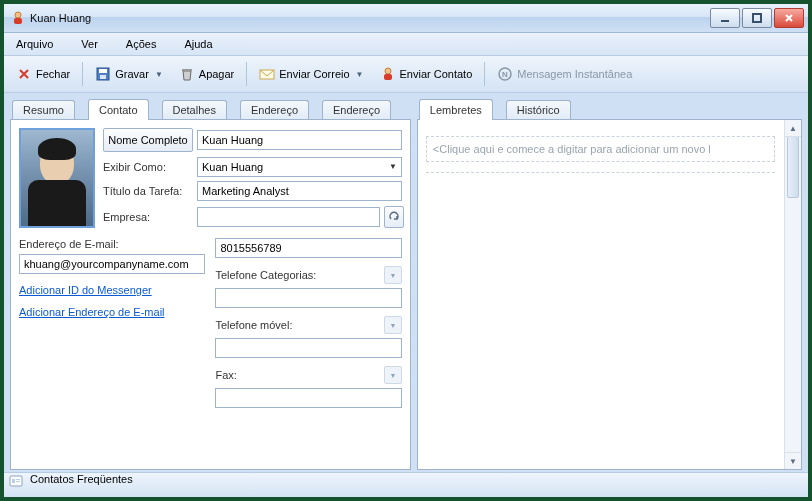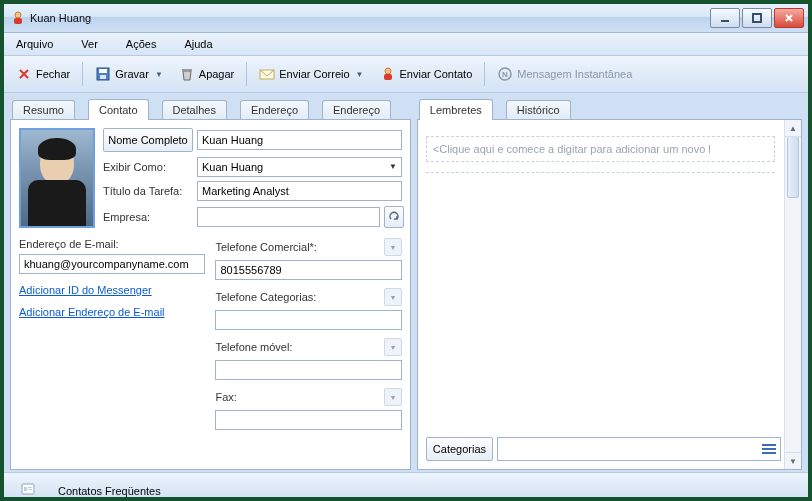--- a/index.html
+++ b/index.html
@@ -56,21 +56,21 @@
   .dashline{border-top:1px dashed #c9d3df;margin:6px 0}
   .scrollbar{position:absolute;right:0;top:0;bottom:0;width:16px;background:#f1f4f8;border-left:1px solid #d8e0ea}
   .scroll-thumb{margin:16px 2px 0 2px;height:60px;background:linear-gradient(to right,#e7eef7,#cdddef);border:1px solid #b9c9dc;border-radius:2px}
   .scroll-arrow{position:absolute;left:0;right:0;height:16px;display:flex;align-items:center;justify-content:center;font-size:8px;color:#5a6c82}
   .scroll-arrow.up{top:0;border-bottom:1px solid #d8e0ea}
   .scroll-arrow.down{bottom:0;border-top:1px solid #d8e0ea}
   .cat-row{display:flex;gap:4px;align-items:center;margin-top:4px}
   .cat-field{flex:1;height:22px;border:1px solid #9fb3cc;background:#fff;display:flex;align-items:center;justify-content:flex-end;padding:0 4px}
   .list-glyph{display:inline-block;width:14px;height:10px;background:repeating-linear-gradient(to bottom,#3b6db3 0 2px,transparent 2px 4px)}
   
-  .statusbar{height:24px;border-top:1px solid #b7cbe3;background:linear-gradient(to bottom,#eef5fc,#d4e3f4);display:flex;align-items:flex-end;padding:0 16px;gap:22px}
+  .statusbar{height:24px;border-top:1px solid #b7cbe3;background:linear-gradient(to bottom,#eef5fc,#d4e3f4);display:flex;align-items:flex-start;padding:0 4px;gap:6px}
 </style>
 </head>
 <body>
 
 <div class="window">
 
   <div class="titlebar">
     <span class="title-icon">
       <svg viewBox="0 0 16 16">
           <circle cx="8" cy="5" r="3" fill="#f2c08a" stroke="#c97f2e"></circle>
@@ -207,24 +207,20 @@
         </div>
 
         <div class="lower">
           <div class="col">
             <span class="label">Endereço de E-mail:</span>
             <input class="text" value="khuang@yourcompanyname.com" style="">
             <span class="link">Adicionar ID do Messenger</span>
             <span class="link">Adicionar Endereço de E-mail</span>
           </div>
           <div class="col">
-            <div class="phone-label" style="margin-top:0">
-              <span class="label">Telefone Comercial*:</span>
-              <span class="tiny-dd">▼</span>
-            </div>
             <input class="text" value="8015556789" style="">
             <div class="phone-label">
               <span class="label">Telefone Categorias:</span>
               <span class="tiny-dd">▼</span>
             </div>
             <input class="text" value="" style="">
             <div class="phone-label">
               <span class="label">Telefone móvel:</span>
               <span class="tiny-dd">▼</span>
             </div>
@@ -243,26 +239,20 @@
     <div class="panel" style="flex:0.98">
       <div class="tabstrip">
         <div class="tab active">Lembretes</div>
         <div class="tab">Histórico</div>
       </div>
       <div class="tab-body" style="padding-right:20px">
         <div class="right-inner">
           <div class="reminder-area">
             <div class="reminder-input">&lt;Clique aqui e comece a digitar para adicionar um novo l</div>
             <div class="dashline"></div>
-          </div>
-          <div class="cat-row">
-            <div class="btn-small">Categorias</div>
-            <div class="cat-field">
-              <span class="list-glyph"></span>
-            </div>
           </div>
         </div>
         <div class="scrollbar">
           <div class="scroll-arrow up">▲</div>
           <div class="scroll-thumb"></div>
           <div class="scroll-arrow down">▼</div>
         </div>
       </div>
     </div>
 

